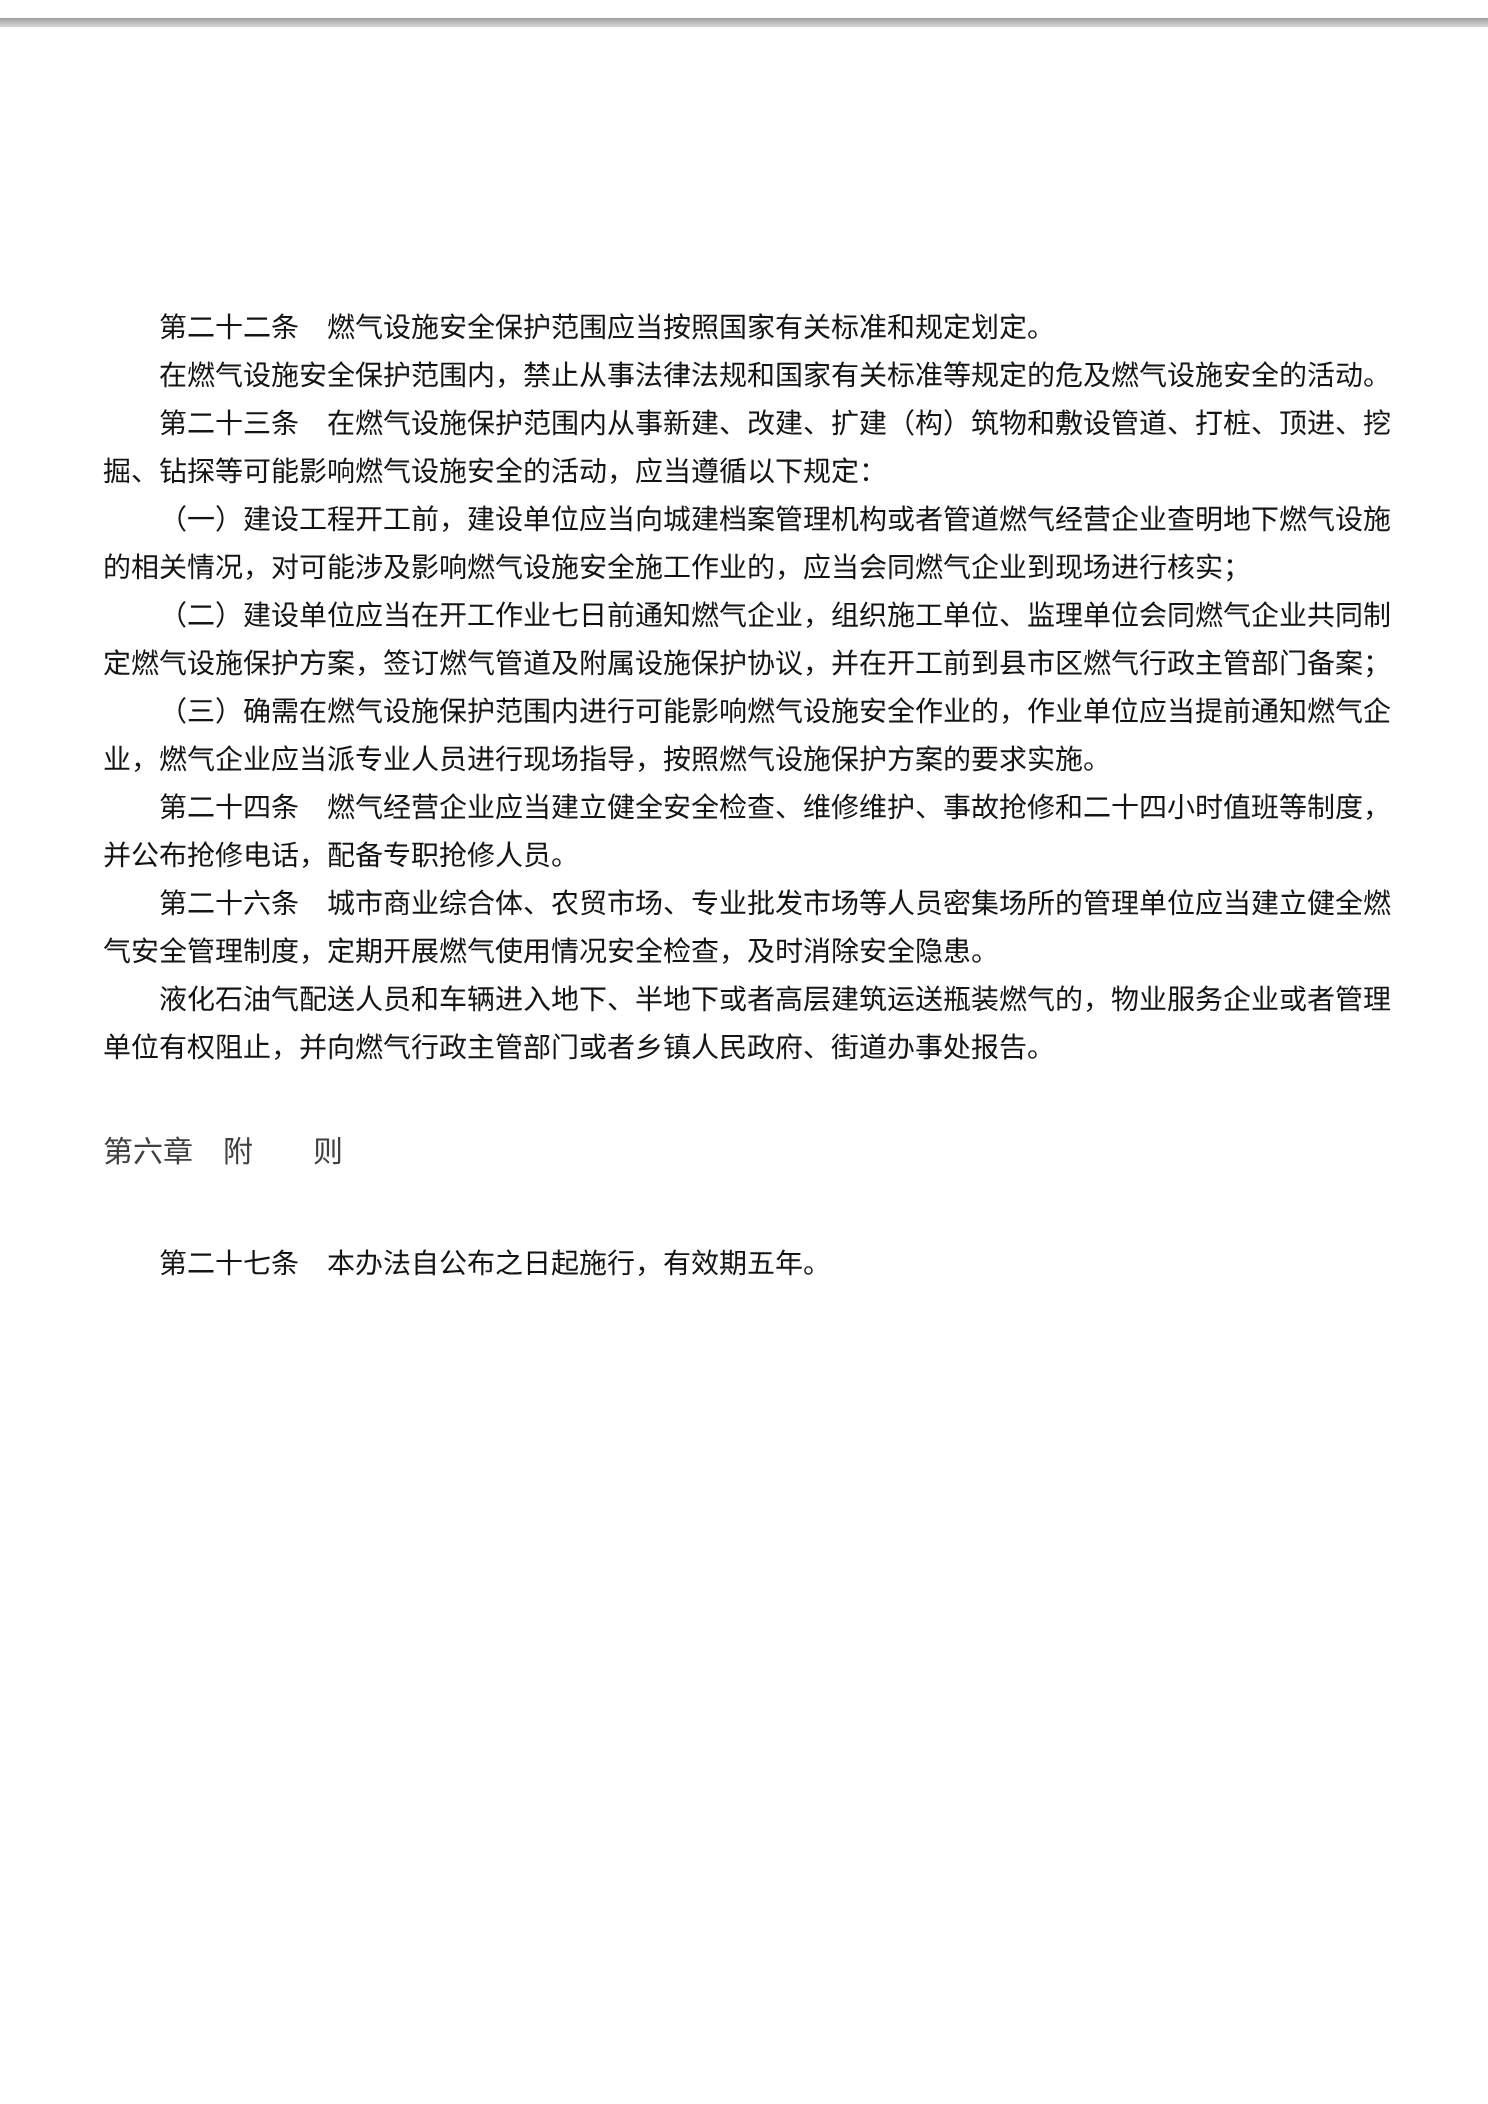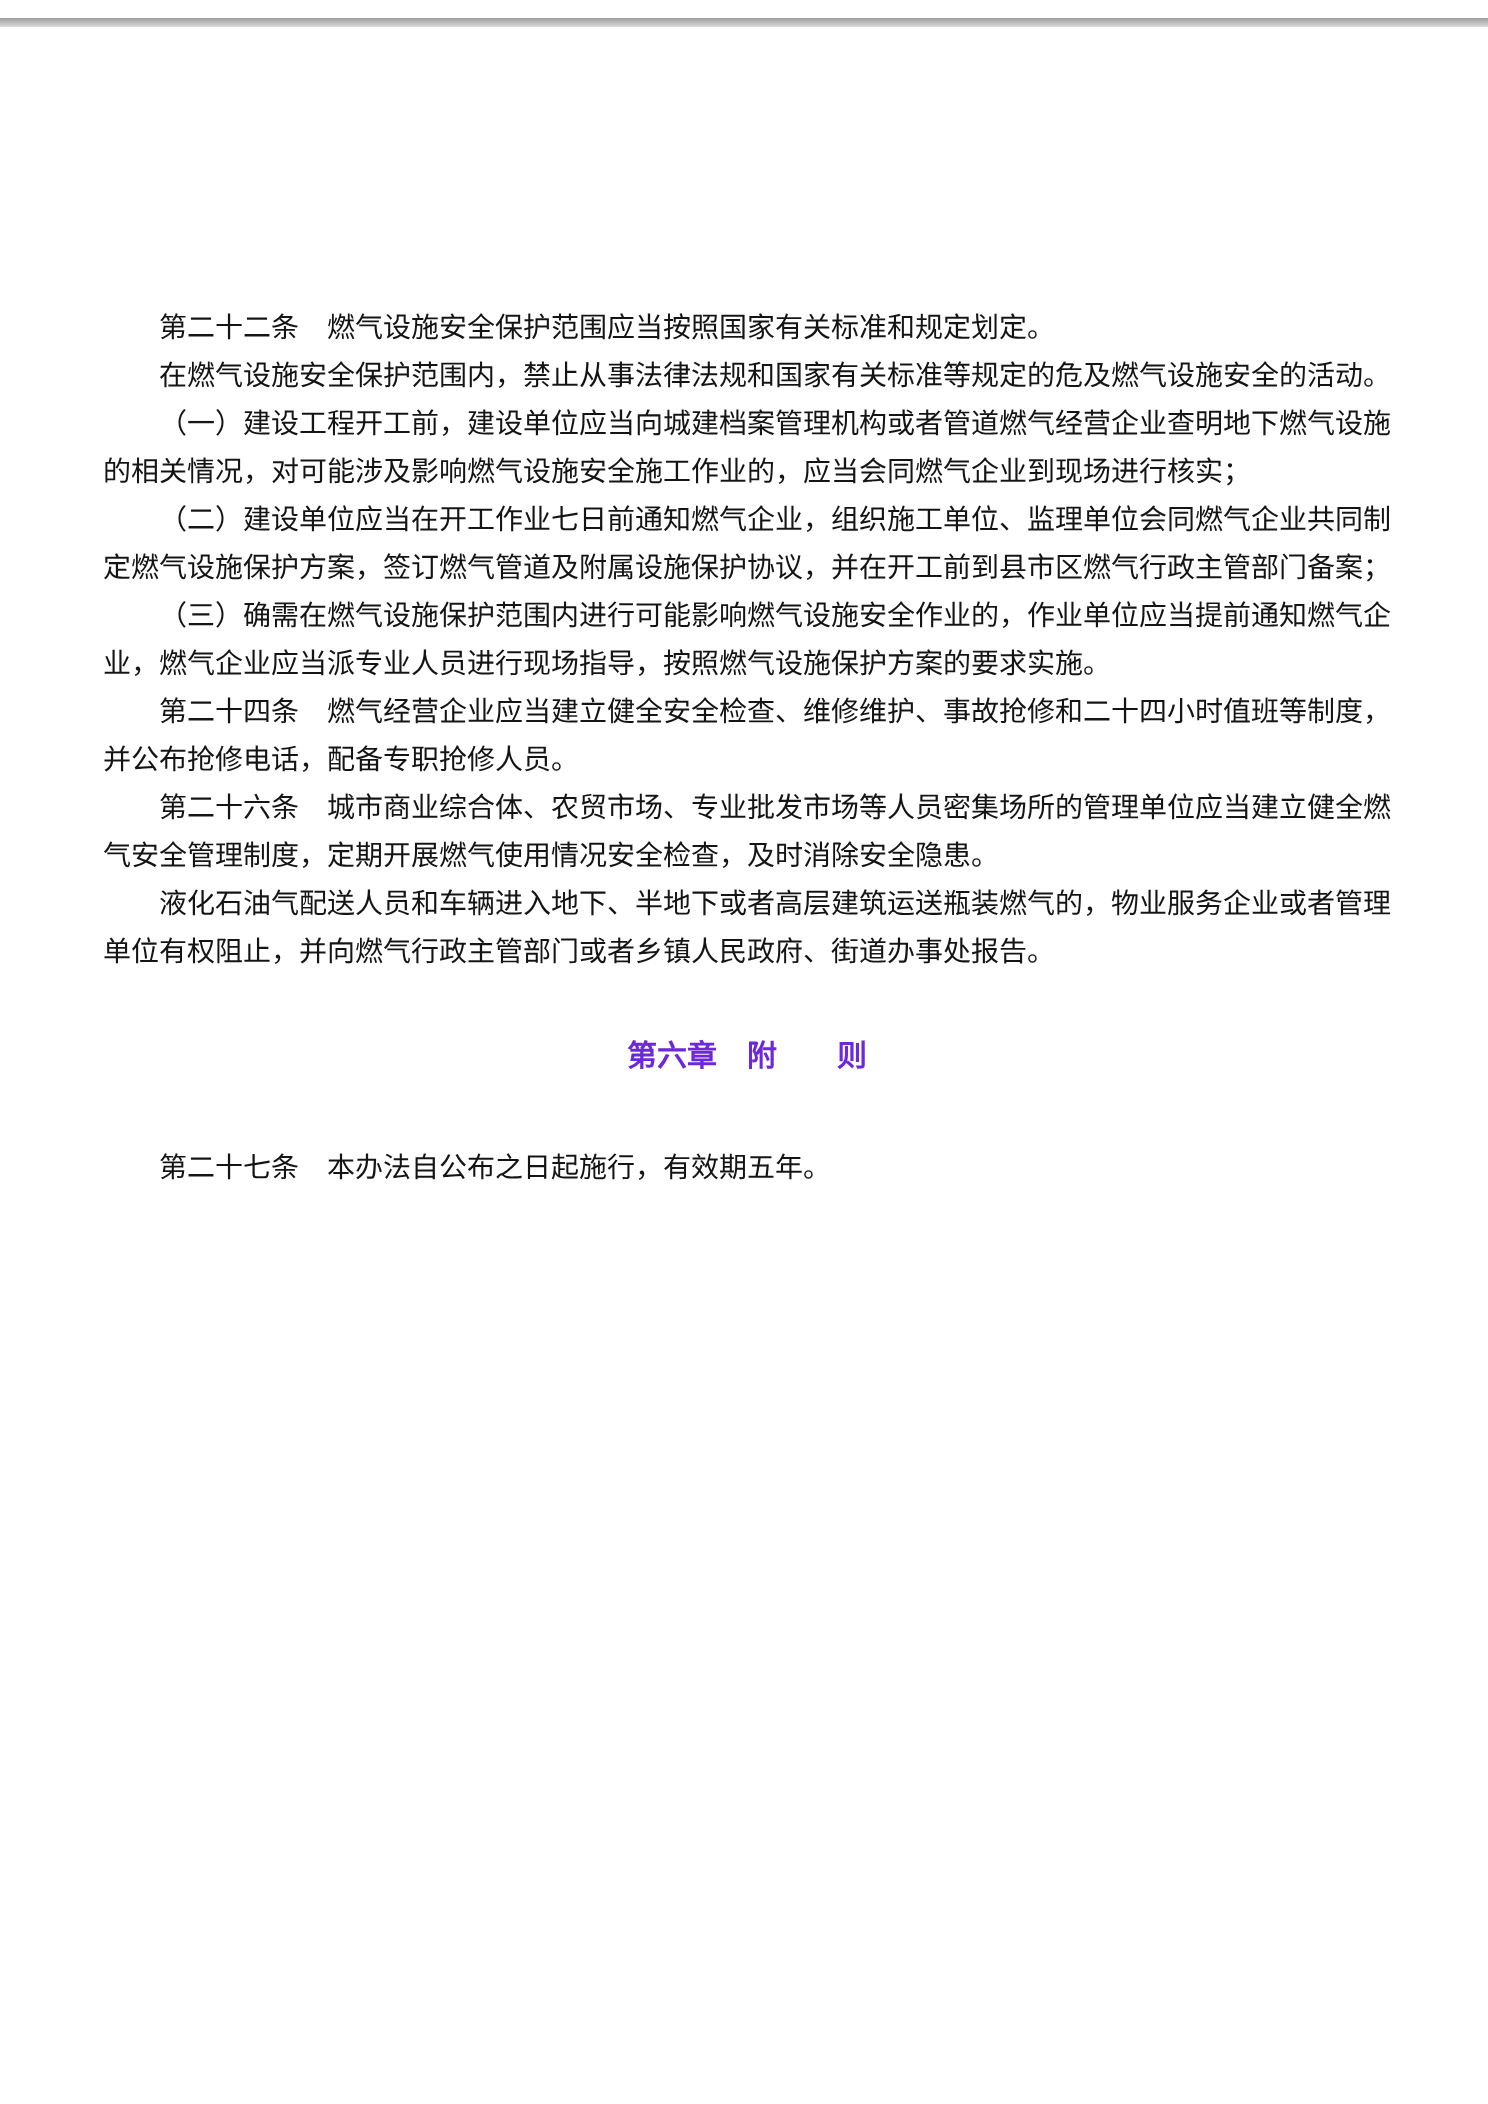--- a/index.html
+++ b/index.html
@@ -38,34 +38,35 @@
     margin: 0;
     padding: 0;
     text-indent: 2em;
   }
   h2.chapter {
     margin: 56px 0 64px 0;
     padding: 0;
     font-family: "Liberation Sans", "DejaVu Sans", sans-serif;
     font-size: 30px;
     line-height: 48px;
-    font-weight: 700;
-    text-align: center;
+    font-weight: 400;
+    text-align: left;
     text-indent: 0;
-    color: #6d28d9;
+    color: #404040;
   }
 </style>
 </head>
 <body>
 
 <div class="page">
   <div class="scan-top"></div>
   <div class="doc-body">
     <p class="para">第二十二条　燃气设施安全保护范围应当按照国家有关标准和规定划定。</p>
     <p class="para">在燃气设施安全保护范围内，禁止从事法律法规和国家有关标准等规定的危及燃气设施安全的活动。</p>
+    <p class="para">第二十三条　在燃气设施保护范围内从事新建、改建、扩建（构）筑物和敷设管道、打桩、顶进、挖掘、钻探等可能影响燃气设施安全的活动，应当遵循以下规定：</p>
     <p class="para">（一）建设工程开工前，建设单位应当向城建档案管理机构或者管道燃气经营企业查明地下燃气设施的相关情况，对可能涉及影响燃气设施安全施工作业的，应当会同燃气企业到现场进行核实；</p>
     <p class="para">（二）建设单位应当在开工作业七日前通知燃气企业，组织施工单位、监理单位会同燃气企业共同制定燃气设施保护方案，签订燃气管道及附属设施保护协议，并在开工前到县市区燃气行政主管部门备案；</p>
     <p class="para">（三）确需在燃气设施保护范围内进行可能影响燃气设施安全作业的，作业单位应当提前通知燃气企业，燃气企业应当派专业人员进行现场指导，按照燃气设施保护方案的要求实施。</p>
     <p class="para">第二十四条　燃气经营企业应当建立健全安全检查、维修维护、事故抢修和二十四小时值班等制度，并公布抢修电话，配备专职抢修人员。</p>
     <p class="para">第二十六条　城市商业综合体、农贸市场、专业批发市场等人员密集场所的管理单位应当建立健全燃气安全管理制度，定期开展燃气使用情况安全检查，及时消除安全隐患。</p>
     <p class="para">液化石油气配送人员和车辆进入地下、半地下或者高层建筑运送瓶装燃气的，物业服务企业或者管理单位有权阻止，并向燃气行政主管部门或者乡镇人民政府、街道办事处报告。</p>
     <h2 class="chapter">第六章　附　　则</h2>
     <p class="para">第二十七条　本办法自公布之日起施行，有效期五年。</p>
   </div>
 </div>

